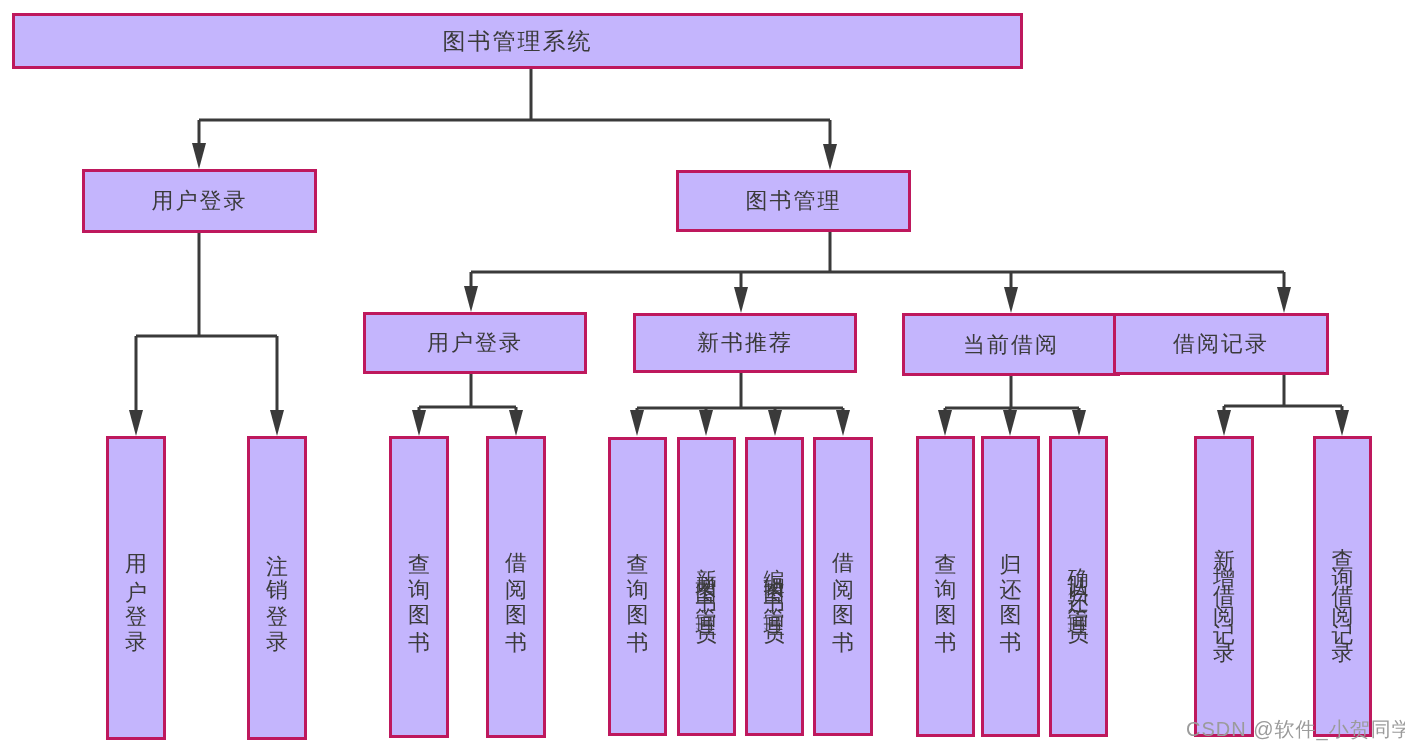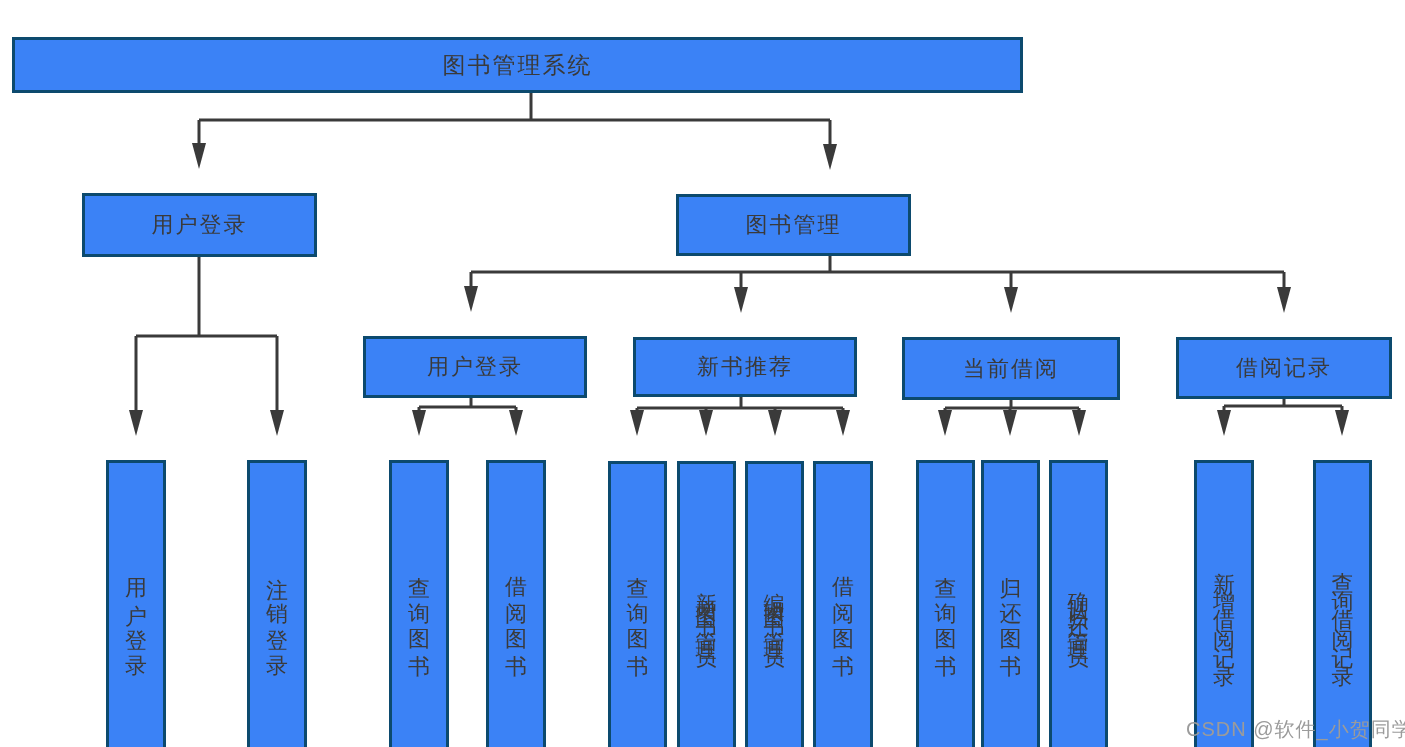--- a/index.html
+++ b/index.html
@@ -17,28 +17,27 @@
   }
   .connectors {
     position: absolute;
     left: 0;
     top: 0;
     z-index: 1;
   }
   .hbox, .vbox {
     position: absolute;
     box-sizing: border-box;
-    border: 3px solid #0c4a6e;
-    background: #3b82f6;
+    border: 3px solid #be185d;
+    background: #c4b5fd;
     color: #3a3a3a;
     display: flex;
     align-items: center;
     justify-content: center;
     z-index: 2;
-    margin-top: 24px;
   }
   .hbox {
     font-size: 22px;
     letter-spacing: 2px;
     white-space: nowrap;
   }
   .root-box {
     font-size: 23px;
   }
   .vbox {
@@ -107,21 +106,21 @@
   </svg>
 
   <div class="hbox root-box" style="left:12px; top:13px; width:1011px; height:56px;">图书管理系统</div>
 
   <div class="hbox" style="left:82px; top:169px; width:235px; height:64px;">用户登录</div>
   <div class="hbox" style="left:676px; top:170px; width:235px; height:62px;">图书管理</div>
 
   <div class="hbox" style="left:363px; top:312px; width:224px; height:62px;">用户登录</div>
   <div class="hbox" style="left:633px; top:313px; width:224px; height:60px;">新书推荐</div>
   <div class="hbox" style="left:902px; top:313px; width:218px; height:63px;">当前借阅</div>
-  <div class="hbox" style="left:1176px; top:313px; width:216px; height:62px;">借阅记录</div>
+  <div class="hbox" style="left:1113px; top:313px; width:216px; height:62px;">借阅记录</div>
 
   <div class="vbox sp-lg" style="left:106px; top:436px; width:60px; height:304px;">用户登录</div>
   <div class="vbox sp-lg" style="left:247px; top:436px; width:60px; height:304px;">注销登录</div>
 
   <div class="vbox sp-lg" style="left:389px; top:436px; width:60px; height:302px;">查询图书</div>
   <div class="vbox sp-lg" style="left:486px; top:436px; width:60px; height:302px;">借阅图书</div>
 
   <div class="vbox sp-lg" style="left:608px; top:437px; width:59px; height:299px;">查询图书</div>
   <div class="vbox sp-sm" style="left:677px; top:437px; width:59px; height:299px;">新增图书（管理员）</div>
   <div class="vbox sp-sm" style="left:745px; top:437px; width:59px; height:299px;">编辑图书（管理员）</div>

